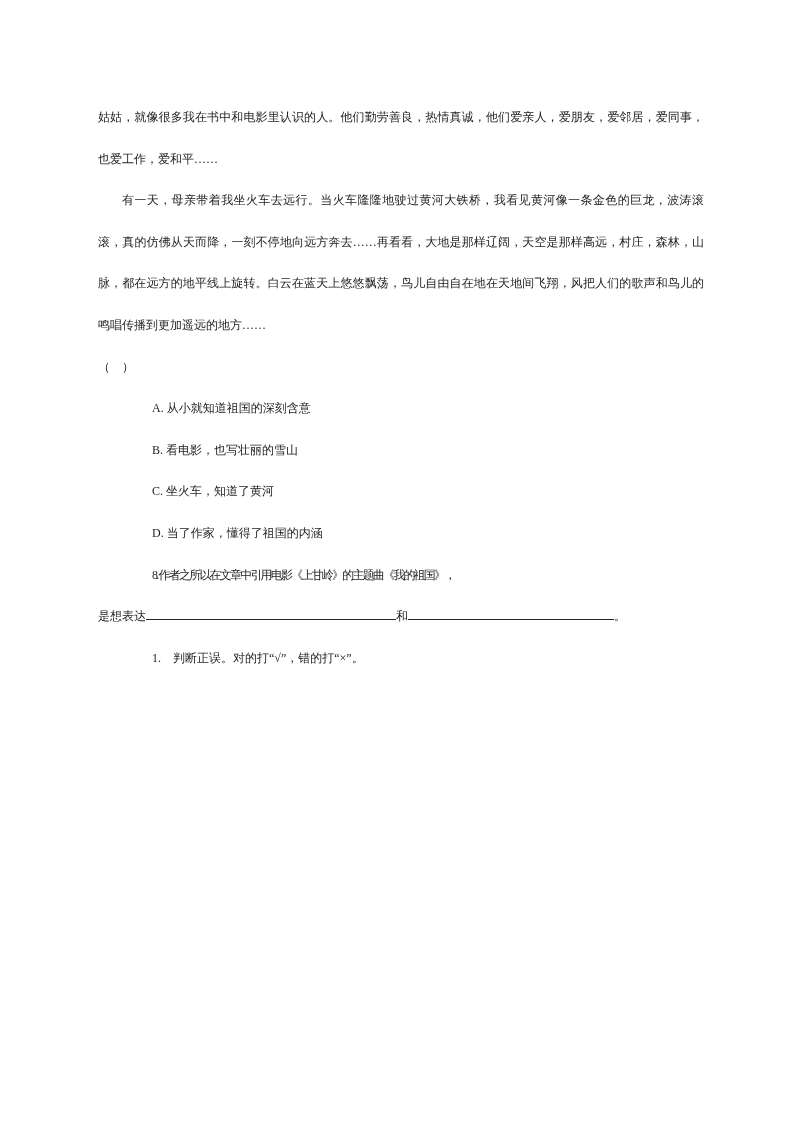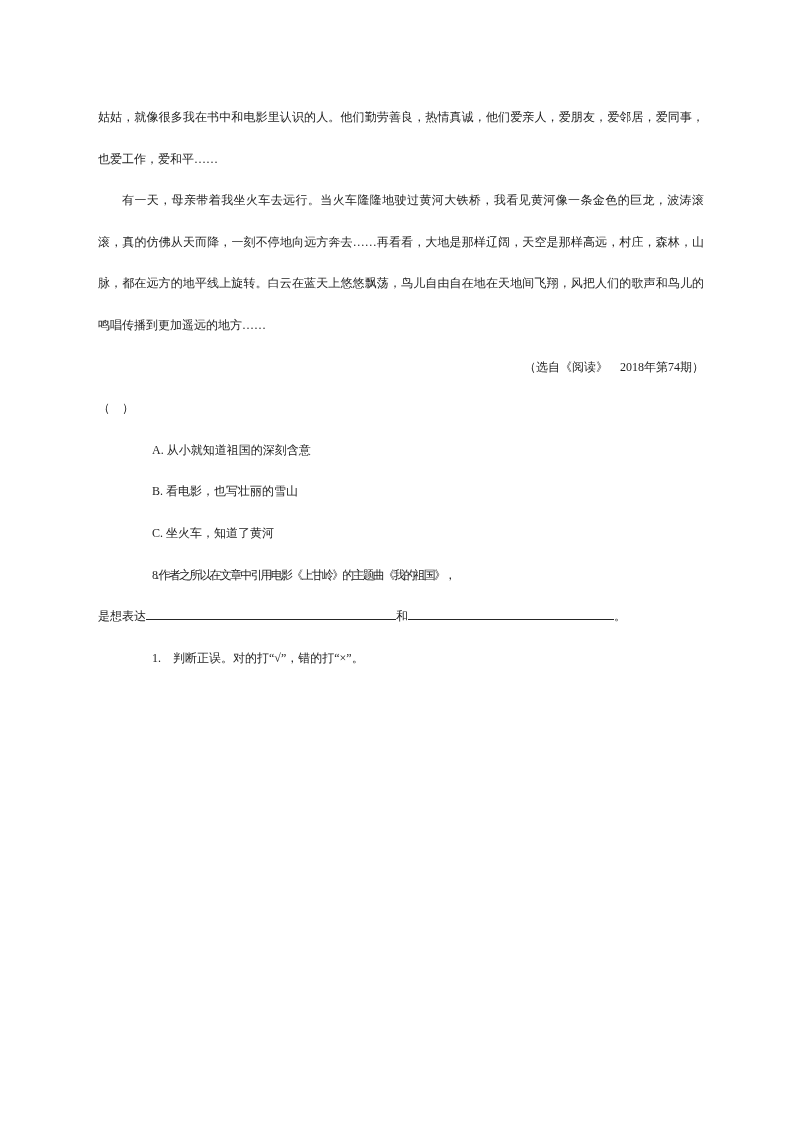--- a/index.html
+++ b/index.html
@@ -70,31 +70,31 @@
 <body>
 
 <div class="page" style="background: rgb(255, 255, 255); color: rgb(29, 29, 29);">
   <div class="content">
 
     <p class="para">姑姑，就像很多我在书中和电影里认识的人。他们勤劳善良，热情真诚，他们爱亲人，爱朋友，爱邻居，爱同事，也爱工作，爱和平……</p>
 
     <p class="para indent2">有一天，母亲带着我坐火车去远行。当火车隆隆地驶过黄河大铁桥，我看见黄河像一条金色的巨龙，波涛滚滚，真的仿佛从天而降，一刻不停地向远方奔去……再看看，大地是那样辽阔，天空是那样高远，村庄，森林，山脉，都在远方的地平线上旋转。白云在蓝天上悠悠飘荡，鸟儿自由自在地在天地间飞翔，风把人们的歌声和鸟儿的鸣唱传播到更加遥远的地方……</p>
 
 
-    <p class="source-line">（选自《阅读》　2018年第74期）</p>
 
 
     <p class="brackets-line">（　）</p>
 
     <p class="option-line">A. 从小就知道祖国的深刻含意</p>
 
     <p class="option-line">B. 看电影，也写壮丽的雪山</p>
 
     <p class="option-line">C. 坐火车，知道了黄河</p>
 
+    <p class="option-line">D. 当了作家，懂得了祖国的内涵</p>
 
     <p class="q-line q-num-indent squeeze">8. 作者之所以在文章中引用电影《上甘岭》的主题曲《我的祖国》，</p>
 
     <p class="fill-line">
       <span>是想表达</span><span class="blank blank-1"></span><span>和</span><span class="blank blank-2"></span><span>。</span>
     </p>
 
     <p class="q-line q-num-indent">1.　判断正误。对的打“√”，错的打“×”。</p>
 
   </div>

